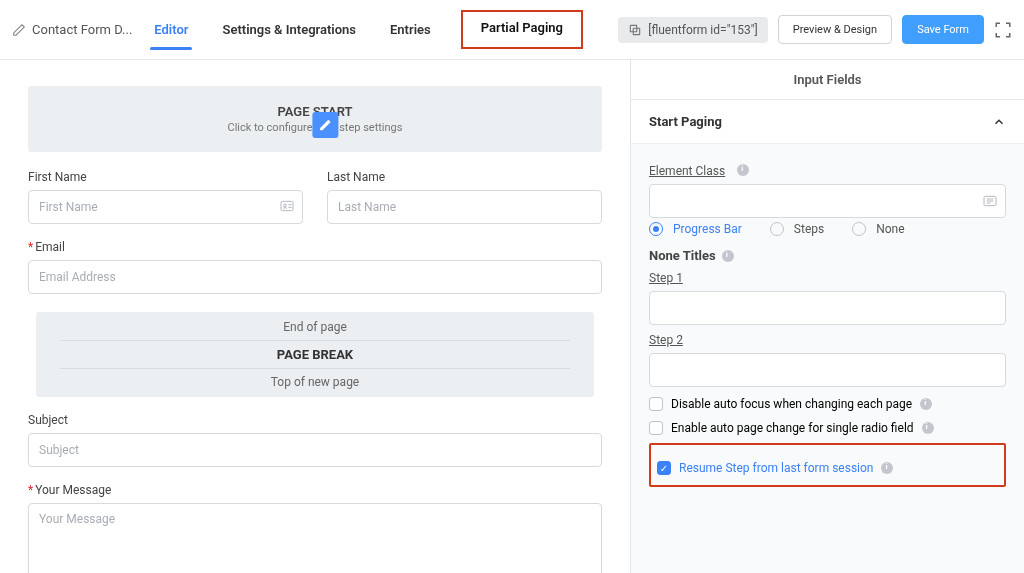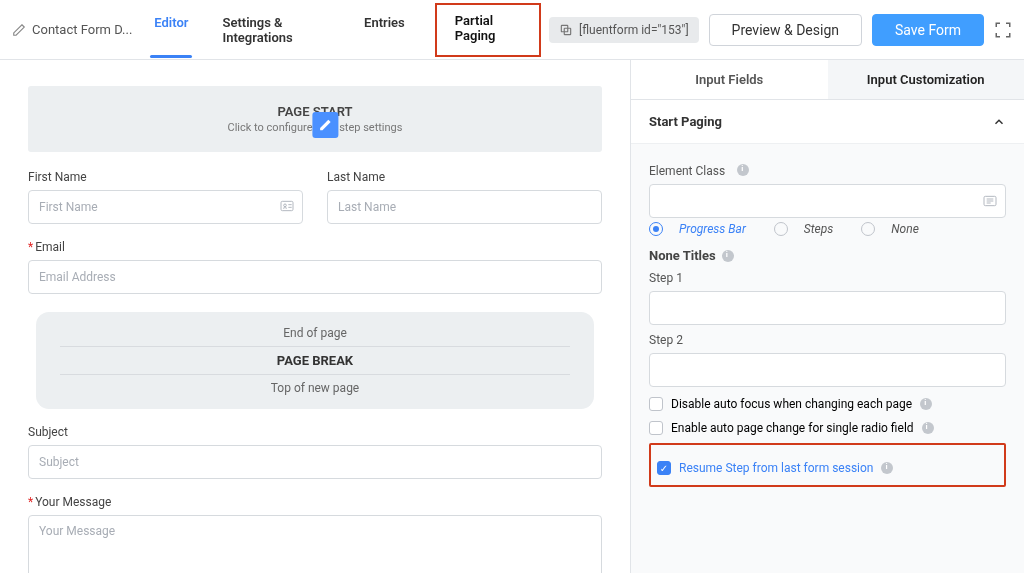--- a/index.html
+++ b/index.html
@@ -6,62 +6,62 @@
   body { background: #fff; font-size: 13px; color: #333; width: 1024px; height: 573px; overflow: hidden; }
   .topbar { height: 60px; border-bottom: 1px solid #e1e4e8; display: flex; align-items: center; padding: 0 12px; gap: 8px; }
   .title-area { display: flex; align-items: center; gap: 6px; font-size: 13px; color: #555; margin-right: 10px; }
   .tabs { display: flex; gap: 26px; flex: 1; }
   .tab { font-size: 13px; font-weight: 600; color: #333; padding: 12px 4px; cursor: pointer; position: relative; }
   .tab.active { color: #3b82f6; }
   .tab.active::after { content: ""; position: absolute; left: 0; right: 0; bottom: -1px; height: 3px; background: #3b82f6; border-radius: 2px; }
   .tab.boxed { border: 2px solid #d13a1a; padding: 8px 18px; color: #111; }
   .right-controls { display: flex; align-items: center; gap: 10px; }
   .shortcode-pill { background: #e8eaec; color: #555; border-radius: 4px; padding: 6px 10px; display: flex; align-items: center; gap: 6px; font-size: 12px; }
-  .btn { border: 1px solid #d0d4da; background: #fff; border-radius: 4px; padding: 7px 22px; cursor: pointer; font-size: 14px; color: #333; }
+  .btn { border: 1px solid #d0d4da; background: #fff; border-radius: 4px; padding: 7px 14px; cursor: pointer; font-size: 11px; color: #333; }
   .btn.primary { background: #409eff; border-color: #409eff; color: #fff; }
   .fullscreen-icon { width:18px; height:18px; color:#666; cursor:pointer; }
 
   .content { display: flex; height: calc(100% - 44px); }
   .editor-area { flex: 1; padding: 26px 28px; overflow:auto; }
   .page-start { background: #eceff1; height: 66px; border-radius: 3px; display:flex; flex-direction:column; align-items:center; justify-content:center; position:relative; margin-bottom:18px; }
   .page-start .title { font-size: 13px; font-weight:600; color:#444; }
   .page-start .sub { font-size: 11px; color:#777; margin-top:2px; }
   .page-start .edit-chip { position:absolute; top:26px; left:50%; transform:translateX(-10%); width:26px; height:26px; background:#4a90ff; border-radius:3px; display:flex; align-items:center; justify-content:center; }
 
   .row2 { display:flex; gap:24px; margin-bottom:16px; }
   .field { flex:1; }
   .label { font-size:12px; color:#444; margin-bottom:6px; display:block; }
   .req { color:#e02424; margin-right:2px; }
   .input { width:100%; height:34px; border:1px solid #d6dade; border-radius:4px; padding:0 10px; font-size:12px; color:#333; }
   .input::placeholder { color:#a8adb5; }
   .input-icon-wrap { position:relative; }
   .input-icon-wrap .trail-icon { position:absolute; right:8px; top:8px; color:#b3b8c0; }
 
-  .page-break { background:#eceff1; padding:14px 0; text-align:center; margin:18px 8px 16px; border-radius:13px; }
+  .page-break { background:#eceff1; padding:8px 0; text-align:center; margin:18px 8px 16px; border-radius:3px; }
   .page-break .line { height:1px; background:#d8dbdf; margin:6px 24px; }
   .page-break .lbl { font-size:12px; color:#666; }
   .page-break .main { font-size:13px; font-weight:700; color:#333; margin:4px 0; }
 
   .textarea { width:100%; height:112px; border:1px solid #d6dade; border-radius:4px; padding:8px 10px; font-size:12px; resize:none; }
   .textarea::placeholder { color:#a8adb5; }
 
   .sidebar { width: 394px; border-left:1px solid #e1e4e8; display:flex; flex-direction:column; background:#fff; }
   .side-tabs { display:flex; height:40px; border-bottom:1px solid #e1e4e8; }
   .side-tab { flex:1; text-align:center; line-height:40px; font-size:13px; font-weight:600; color:#555; cursor:pointer; }
   .side-tab.active { background:#f4f6f8; color:#222; }
   .accordion-head { padding:14px 18px; font-size:13px; font-weight:700; cursor:pointer; display:flex; justify-content:space-between; align-items:center; border-bottom:1px solid #eef0f2; }
   .sidebar-body { padding: 12px 18px 18px; background:#f9fafb; flex:1; overflow:auto; }
-  .slabel { font-size:12px; color:#555; margin:8px 0 6px; display:flex; gap:12px; }
+  .slabel { font-size:12px; color:#555; margin:8px 0 6px; display:flex; gap:12px;text-decoration:underline; }
   .info { width:12px; height:12px; border-radius:50%; background:#c3c7cd; display:inline-block; position:relative; }
   .info::after { content:"i"; color:#fff; font-size:8px; font-weight:bold; position:absolute; left:4px; top:0; }
   .sinput { width:100%; height:34px; border:1px solid #d6dade; border-radius:4px; background:#fff; padding:0 10px; }
   .sinput-icon-wrap { position:relative; }
   .sinput-icon-wrap .trail-icon { position:absolute; right:8px; top:9px; color:#b3b8c0; }
   .radio-row { display:flex; gap:28px; margin-top:4px; }
-  .radio-opt { display:flex; align-items:center; gap:16px; font-size:12px; color:#555;font-style:italic; }
+  .radio-opt { display:flex; align-items:center; gap:10px; font-size:12px; color:#555; }
   .radio-dot { width:14px; height:14px; border:1px solid #c0c4cb; border-radius:50%; display:inline-block; position:relative; }
   .radio-opt.sel { color:#3b82f6; }
   .radio-opt.sel .radio-dot { border-color:#3b82f6; }
   .radio-opt.sel .radio-dot::after { content:""; position:absolute; left:3px; top:3px; width:6px; height:6px; background:#3b82f6; border-radius:50%; }
   .stitle-head { font-weight:700; font-size:13px; color:#444; margin-top:12px; display:flex; align-items:center; gap:6px; }
   .chk-row { display:flex; align-items:center; gap:8px; font-size:12px; color:#000000; margin-top:10px; }
   .chk { width:14px; height:14px; border:1px solid #c0c4cb; border-radius:3px; background:#fff; flex-shrink:0; display:inline-flex; align-items:center; justify-content:center; }
   .chk.on { background:#3b82f6; border-color:#3b82f6; }
   .chk.on::after { content:"✓"; color:#fff; font-size:10px; }
   .chk-row.highlight { color:#3b82f6; }
@@ -151,21 +151,20 @@
     <div class="field">
       <label class="label"><span class="req">*</span><span>Your Message</span></label>
       <textarea class="textarea" placeholder="Your Message" style=""></textarea>
     </div>
 
   </div>
 
   <div class="sidebar">
     <div class="side-tabs">
       <div class="side-tab">Input Fields</div>
-      <div class="side-tab active">Input Customization</div>
     </div>
     <div class="accordion-head">
       <span>Start Paging</span>
       <svg width="14" height="14" viewBox="0 0 24 24" fill="none" stroke="#333" stroke-width="2.5">
           <path d="M6 15l6-6 6 6"></path>
         </svg>
     </div>
     <div class="sidebar-body">
       <div class="slabel">
           <span>Element Class</span>

